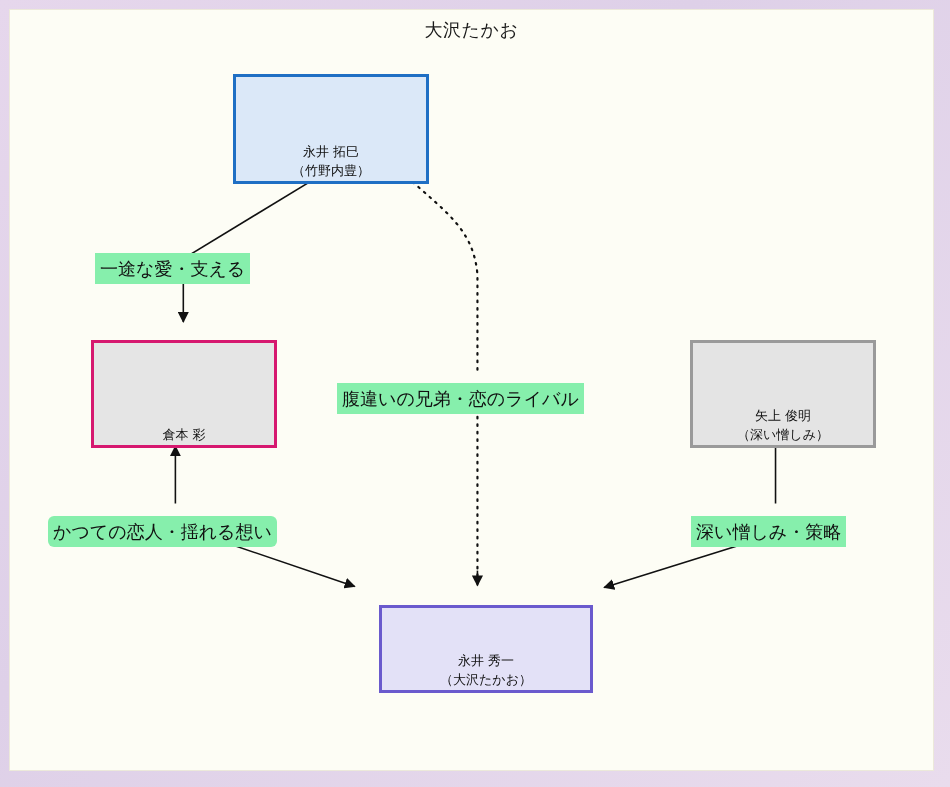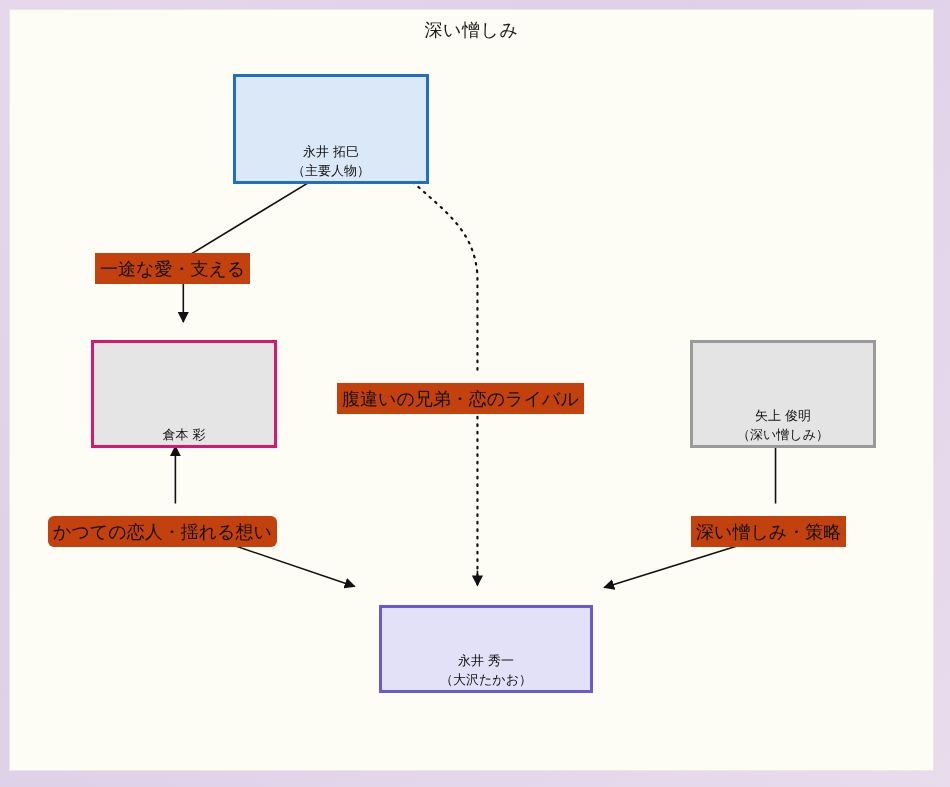--- a/index.html
+++ b/index.html
@@ -99,40 +99,40 @@
     left: 369px; top: 595px;
     width: 214px; height: 88px;
     background: #e3e1f7;
     border-width: 3px;
     border-color: #6a5acd;
   }
 
   
   .edge-label {
     position: absolute;
-    background: #c2410c;
+    background: #86efac;
     color: #111111;
     font-size: 18px;
     line-height: 1.5;
     padding: 2px 5px;
     white-space: nowrap;
     box-sizing: border-box;
   }
   #label-ai        { left: 85px;  top: 243px; }
   #label-kyoudai   { left: 327px; top: 373px; }
   #label-koibito   { left: 38px;  top: 506px; border-radius: 6px; }
   #label-nikushimi { left: 681px; top: 506px; }
 </style>
 </head>
 <body>
 
 <div id="frame">
   <div id="canvas">
 
-    <div id="diagram-title">深い憎しみ</div>
+    <div id="diagram-title">大沢たかお</div>
 
     <svg id="edge-layer" viewBox="0 0 932 770" preserveAspectRatio="none" xmlns="http://www.w3.org/2000/svg">
       <defs>
         <marker id="arrow" viewBox="0 0 10 10" refX="9" refY="5" markerWidth="7" markerHeight="7" orient="auto-start-reverse">
           <path d="M 0 0 L 10 5 L 0 10 z" fill="#111111"></path>
         </marker>
       </defs>
 
       <g>
         <path d="M 311 169 L 175 252" stroke="#111111" stroke-width="1.6" fill="none"></path>
@@ -151,21 +151,21 @@
       </g>
 
       <g>
         <path d="M 773 423 L 773 500" stroke="#111111" stroke-width="1.6" fill="none"></path>
         <path d="M 760 535 L 600 585" stroke="#111111" stroke-width="1.6" fill="none" marker-end="url(#arrow)"></path>
       </g>
     </svg>
 
     <div class="node" id="node-takumi">
       <span class="ln">永井 拓巳</span>
-      <span class="ln">（主要人物）</span>
+      <span class="ln">（竹野内豊）</span>
     </div>
 
     <div class="node" id="node-aya">
       <span class="ln">倉本 彩</span>
     </div>
 
     <div class="node" id="node-toshiaki">
       <span class="ln">矢上 俊明</span>
       <span class="ln">（深い憎しみ）</span>
     </div>

